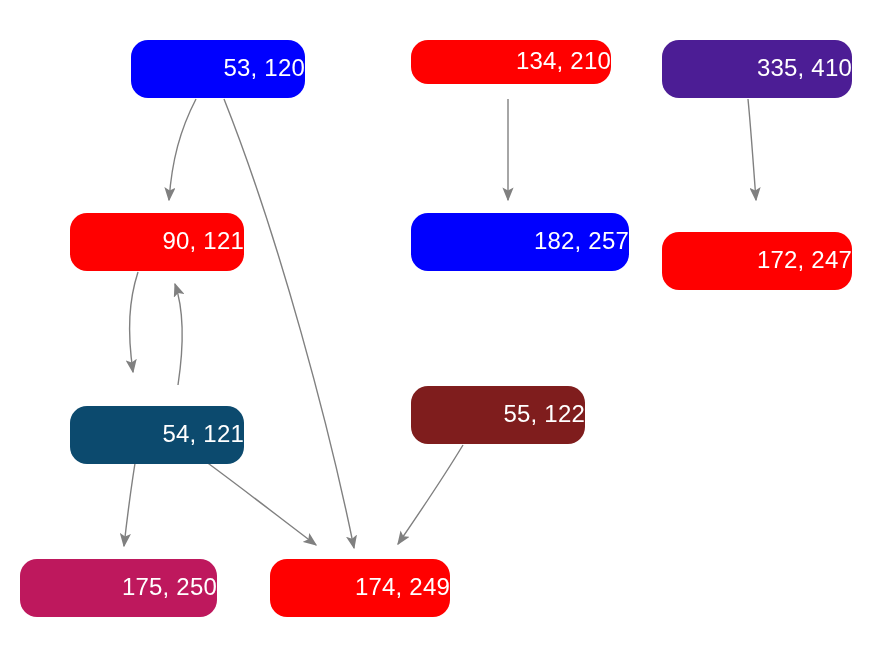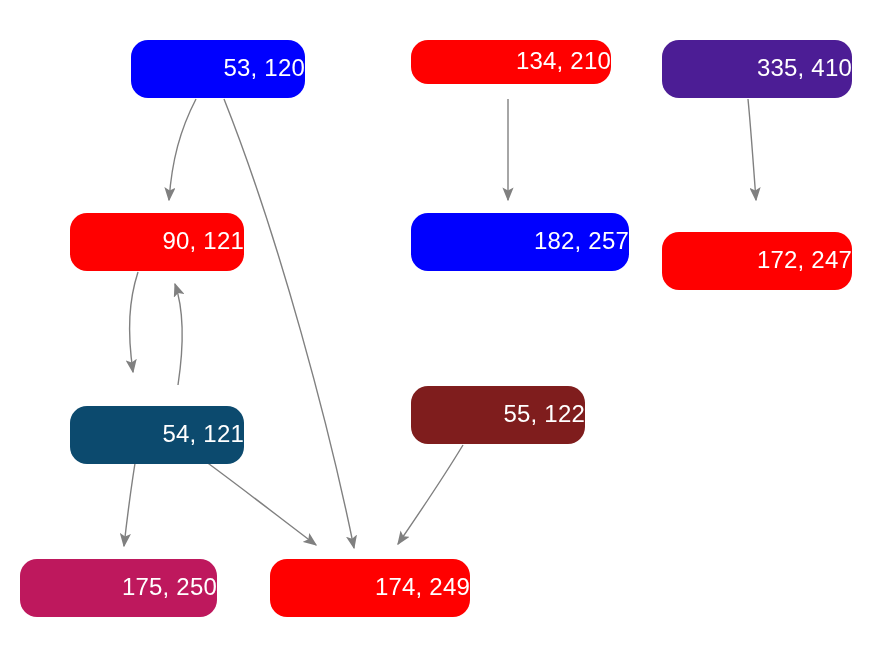--- a/index.html
+++ b/index.html
@@ -91,18 +91,18 @@
       </div>
       <div class="node" style="left: 70px; top: 386px; width: 174px; height: 58px; background: #0c4a6e; color: rgb(255, 255, 255); margin-top: 20px;">
         <span class="node-label">54, 121</span>
       </div>
       <div class="node" style="left: 411px; top: 386px; width: 174px; height: 58px; background: #7f1d1d; color: rgb(255, 255, 255);">
         <span class="node-label">55, 122</span>
       </div>
       <div class="node" style="left: 20px; top: 559px; width: 197px; height: 58px; background: #be185d; color: rgb(255, 255, 255);">
         <span class="node-label">175, 250</span>
       </div>
-      <div class="node" style="left: 270px; top: 559px; width: 200px; height: 58px; background: rgb(255, 0, 0); color: rgb(255, 255, 255); padding-left: 36px;">
+      <div class="node" style="left: 270px; top: 559px; width: 180px; height: 58px; background: rgb(255, 0, 0); color: rgb(255, 255, 255); padding-left: 36px;">
         <span class="node-label">174, 249</span>
       </div>
     </div>
 
 </div>
 
 </body></html>

